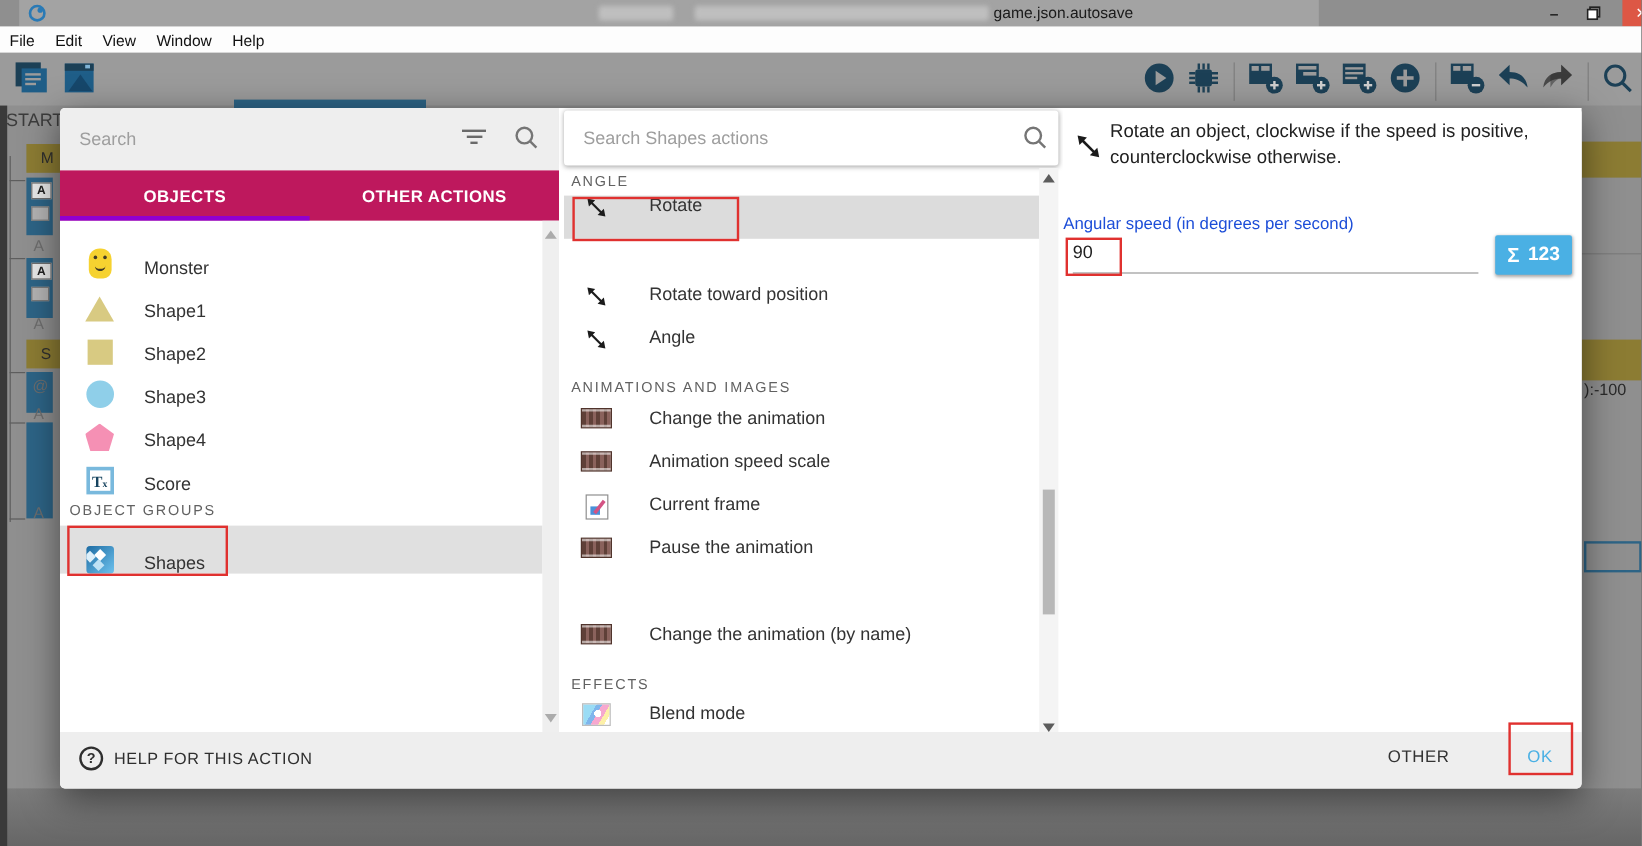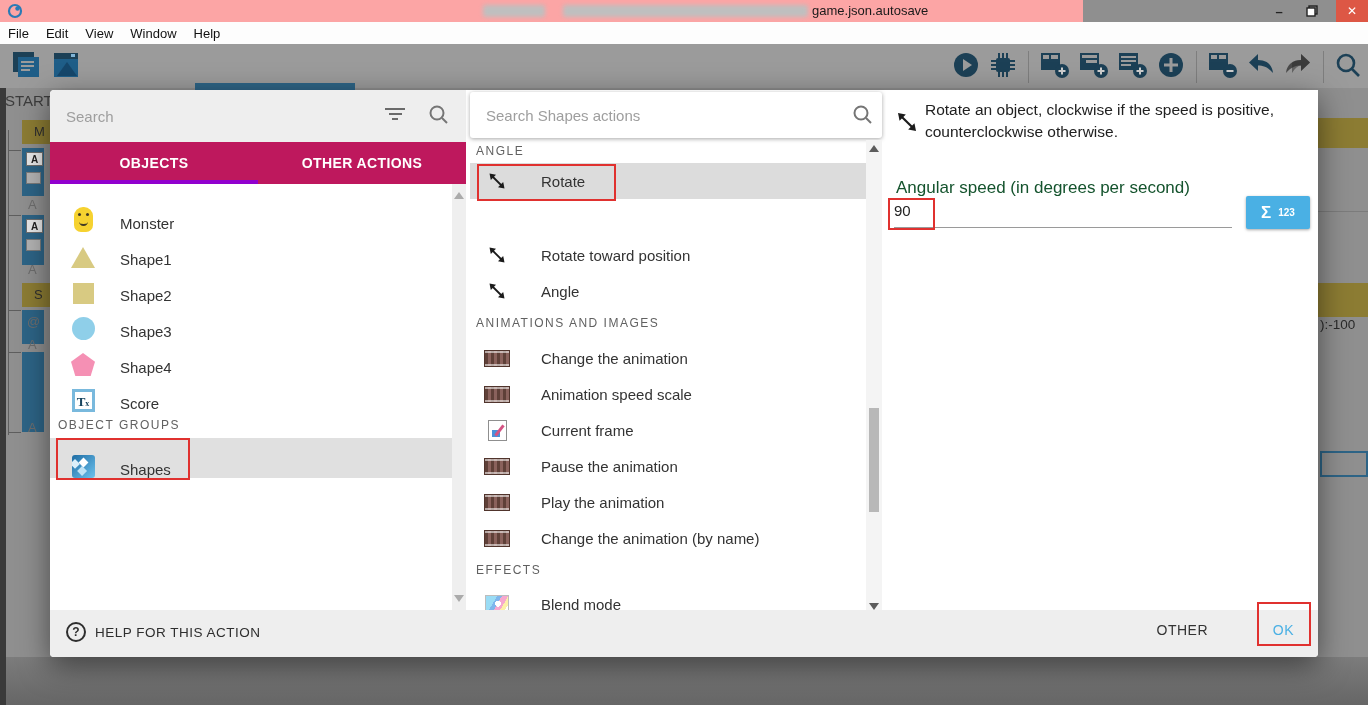--- a/index.html
+++ b/index.html
@@ -2,21 +2,21 @@
 <html><head>
 <meta charset="utf-8">
 <style>
   *{margin:0;padding:0;box-sizing:border-box}
   html,body{width:1368px;height:705px;overflow:hidden;background:#5a5a5a}
   body{font-family:"Liberation Sans",sans-serif}
   .screen{position:relative;width:1368px;height:705px;background:#8f8f8f;overflow:hidden}
   .abs{position:absolute}
 
   
-  .titlebar{position:absolute;left:0;top:0;width:1083px;height:22px;background:#fca5a5}
+  .titlebar{position:absolute;left:16px;top:0;width:1083px;height:22px;background:#a3a3a3}
   .titlebar .ttext{position:absolute;left:812px;top:3px;font-size:13px;color:#1a1a1a}
   .blur{position:absolute;top:5px;height:12px;background:#bfbfbf;border-radius:2px;filter:blur(2px)}
   .winbtn{position:absolute;top:0;height:22px;display:flex;align-items:center;justify-content:center;font-size:13px;color:#222}
   .closebtn{background:#dd5745;color:#fff;font-size:12px}
   .menubar{position:absolute;left:0;top:22px;width:1368px;height:22px;background:#fdfdfd;display:flex;align-items:center;gap:17px;padding-left:8px;font-size:13px;color:#111}
   .menubar span{cursor:default}
 
   
   .toolbar{position:absolute;left:0;top:44px;width:1368px;height:44px;background:#9b9b9b}
   .tbgroup{position:absolute;top:6px;display:flex;align-items:center;gap:7px}
@@ -73,43 +73,43 @@
   .score .tsub{font-size:8px;line-height:11px}
   .grpicon{width:23px;height:23px;border-radius:3px;background:linear-gradient(135deg,#1e6ca3,#6ec2ee);position:relative;overflow:hidden}
   .grpicon::before{content:"";position:absolute;left:8px;top:4px;width:7px;height:7px;background:#fff;transform:rotate(45deg);box-shadow:-5px 7px 0 #dceffa,5px 7px 0 #bfe2f5}
 
   
   .actpanel{position:absolute;left:416px;top:0;width:420px;height:520px;background:#fff}
   .actsearch{position:absolute;left:4px;top:2px;width:412px;height:46px;background:#fff;border-radius:3px;box-shadow:0 1px 4px rgba(0,0,0,.35)}
   .actsearch input{position:absolute;left:16px;top:9px;width:330px;height:28px;border:none;outline:none;font-size:15px;color:#15803d;background:transparent;font-family:"Liberation Sans",sans-serif}
   .actsearch input::placeholder{color:#9e9e9e}
   .actlist{position:absolute;left:0;top:50px;width:400px;height:475px;overflow:hidden}
-  .actrow{position:absolute;left:4px;width:396px;height:36px;display:flex;align-items:center;cursor:pointer}
+  .actrow{position:absolute;left:4px;width:396px;height:36px;display:flex;align-items:flex-start;cursor:pointer}
   .actrow.sel{background:#dcdcdc}
   .actrow .iconbox{width:30px;margin-left:12px;display:flex;justify-content:center}
   .actrow .alabel{margin-left:29px;font-size:15px;color:#333}
   .film{width:26px;height:17px;border:1px solid #50342c;background:repeating-linear-gradient(90deg,#5f4038 0 3px,#8a625c 3px 6px);box-shadow:inset 0 2px 0 rgba(255,255,255,.55),inset 0 -2px 0 rgba(255,255,255,.55)}
   .frameic{width:19px;height:21px;background:#fff;border:1px solid #8f8f8f;position:relative}
   .frameic::before{content:"";position:absolute;left:3px;top:9px;width:8px;height:7px;background:#4a90d9}
   .frameic::after{content:"";position:absolute;right:5px;top:3px;width:3px;height:13px;background:#d45383;transform:rotate(38deg)}
   .blend{width:24px;height:19px;border:1px solid #bdbdbd;background:radial-gradient(circle at 55% 45%,#ffffff 0 3px,transparent 3px),linear-gradient(120deg,#9adcf5 0 35%,#7fb6ec 35% 50%,#f6a8cf 50% 70%,#fdf0a8 70% 85%,#ffffff 85%)}
   .scrolltrack-m{position:absolute;left:400px;top:50px;width:16px;height:475px;background:#f4f4f4}
   .scrolltrack-m .tri-up{border-bottom-color:#5c5c5c;margin-top:5px}
   .scrolltrack-m .tri-down{border-top-color:#5c5c5c;position:absolute;bottom:5px;left:3px}
   .thumb{position:absolute;left:3px;top:268px;width:10px;height:104px;background:#b8b8b8}
 
   
   .detpanel{position:absolute;left:836px;top:0;width:432px;height:520px;background:#fff}
   .desc{position:absolute;left:39px;top:9px;width:392px;font-size:15.5px;line-height:21.5px;color:#212121}
-  .fieldlabel{position:absolute;left:10px;top:88px;font-size:17px;color:#14532d}
+  .fieldlabel{position:absolute;left:0;top:88px;font-size:14px;color:#1d4ed8}
   .numinput{position:absolute;left:8px;top:106px;width:150px;height:28px;border:none;outline:none;font-size:15px;color:#212121;background:transparent;font-family:"Liberation Sans",sans-serif}
   .underline{position:absolute;left:8px;top:137px;width:338px;height:1px;background:#9a9a9a}
   .sigmabtn{position:absolute;left:360px;top:106px;width:64px;height:33px;background:#4ab0e4;border:none;border-radius:2px;box-shadow:0 1px 3px rgba(0,0,0,.35);color:#fff;display:flex;align-items:center;justify-content:center;gap:7px;cursor:pointer}
   .sigmabtn .sg{font-size:17px;font-weight:bold}
-  .sigmabtn .nm{font-size:10px;font-weight:bold}
+  .sigmabtn .nm{font-size:16px;font-weight:bold}
 
   
   .dfooter{position:absolute;left:0;top:520px;width:1268px;height:47px;background:#eeeeee;border-radius:0 0 4px 4px}
   .helpwrap{position:absolute;left:16px;top:12px;display:flex;align-items:center;gap:9px;cursor:pointer}
   .helpc{width:20px;height:20px;border:2px solid #2e2e2e;border-radius:50%;display:flex;align-items:center;justify-content:center;font-size:12px;font-weight:bold;color:#2e2e2e}
   .helplabel{font-size:13.5px;color:#2e2e2e;letter-spacing:.5px}
   .btn-cancel{position:absolute;right:110px;top:12px;background:none;border:none;font-size:14px;letter-spacing:.5px;color:#333;cursor:pointer;font-family:"Liberation Sans",sans-serif}
   .btn-ok{position:absolute;right:24px;top:12px;background:none;border:none;font-size:14px;letter-spacing:.5px;color:#4ab0e4;cursor:pointer;font-family:"Liberation Sans",sans-serif}
 </style>
 </head>
@@ -421,26 +421,20 @@
               <span class="film"></span>
             </span>
           <span class="alabel">Animation speed scale</span>
         </div>
         <div class="actrow" style="top:308px">
           <span class="iconbox">
               <span class="film"></span>
             </span>
           <span class="alabel">Pause the animation</span>
         </div>
-        <div class="actrow" style="top:344px">
-          <span class="iconbox">
-              <span class="film"></span>
-            </span>
-          <span class="alabel">Play the animation</span>
-        </div>
         <div class="actrow" style="top:380px">
           <span class="iconbox">
               <span class="film"></span>
             </span>
           <span class="alabel">Change the animation (by name)</span>
         </div>
 
         <span class="sectionhead" style="left:10px;top:423px">EFFECTS</span>
 
         <div class="actrow" style="top:446px">

